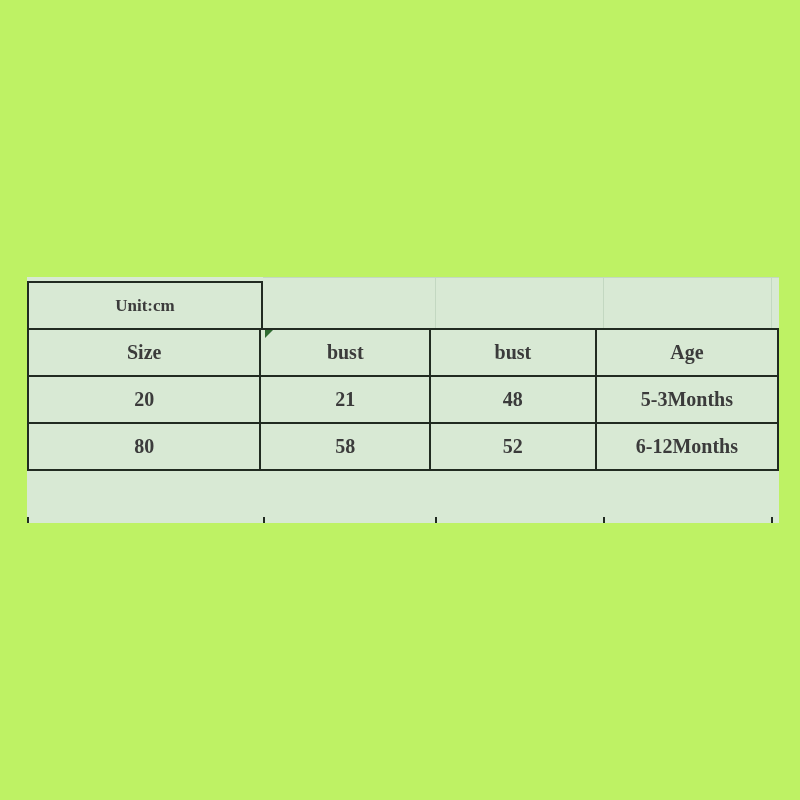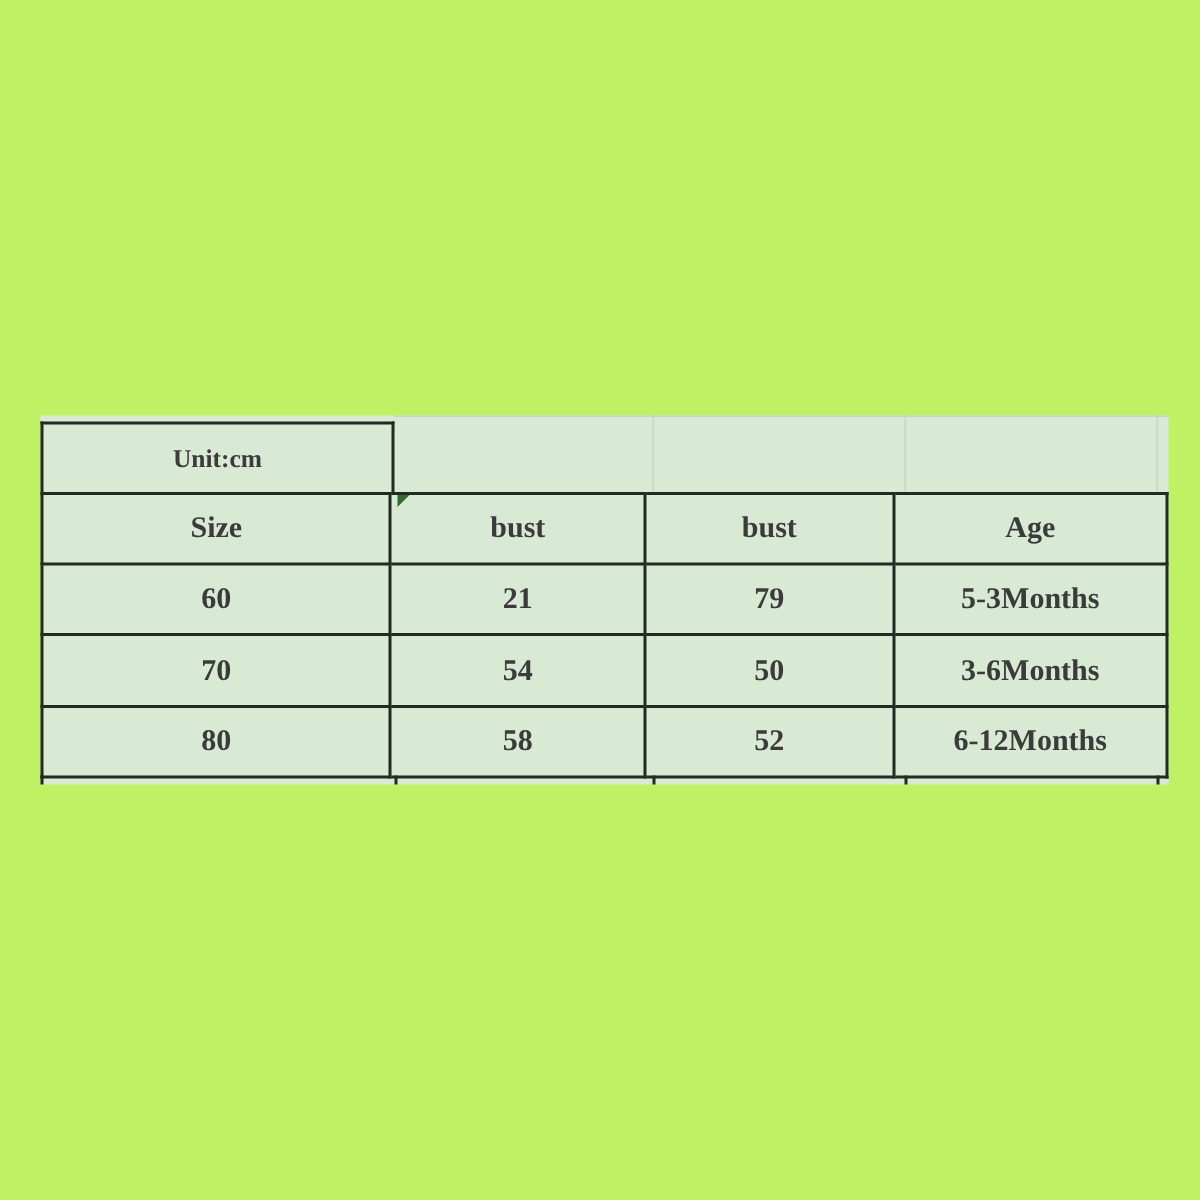--- a/index.html
+++ b/index.html
@@ -85,30 +85,24 @@
 
     <table class="main">
       <tbody>
         <tr class="r">
           <td class="c0">Size</td>
           <td class="c1">bust</td>
           <td class="c2">bust</td>
           <td class="c3">Age</td>
         </tr>
         <tr class="r">
-          <td>60</td>
+          <td>20</td>
           <td>21</td>
-          <td>79</td>
+          <td>48</td>
           <td>5-3Months</td>
-        </tr>
-        <tr class="r2">
-          <td>70</td>
-          <td>54</td>
-          <td>50</td>
-          <td>3-6Months</td>
         </tr>
         <tr class="r">
           <td>80</td>
           <td>58</td>
           <td>52</td>
           <td>6-12Months</td>
         </tr>
       </tbody>
     </table>
 

